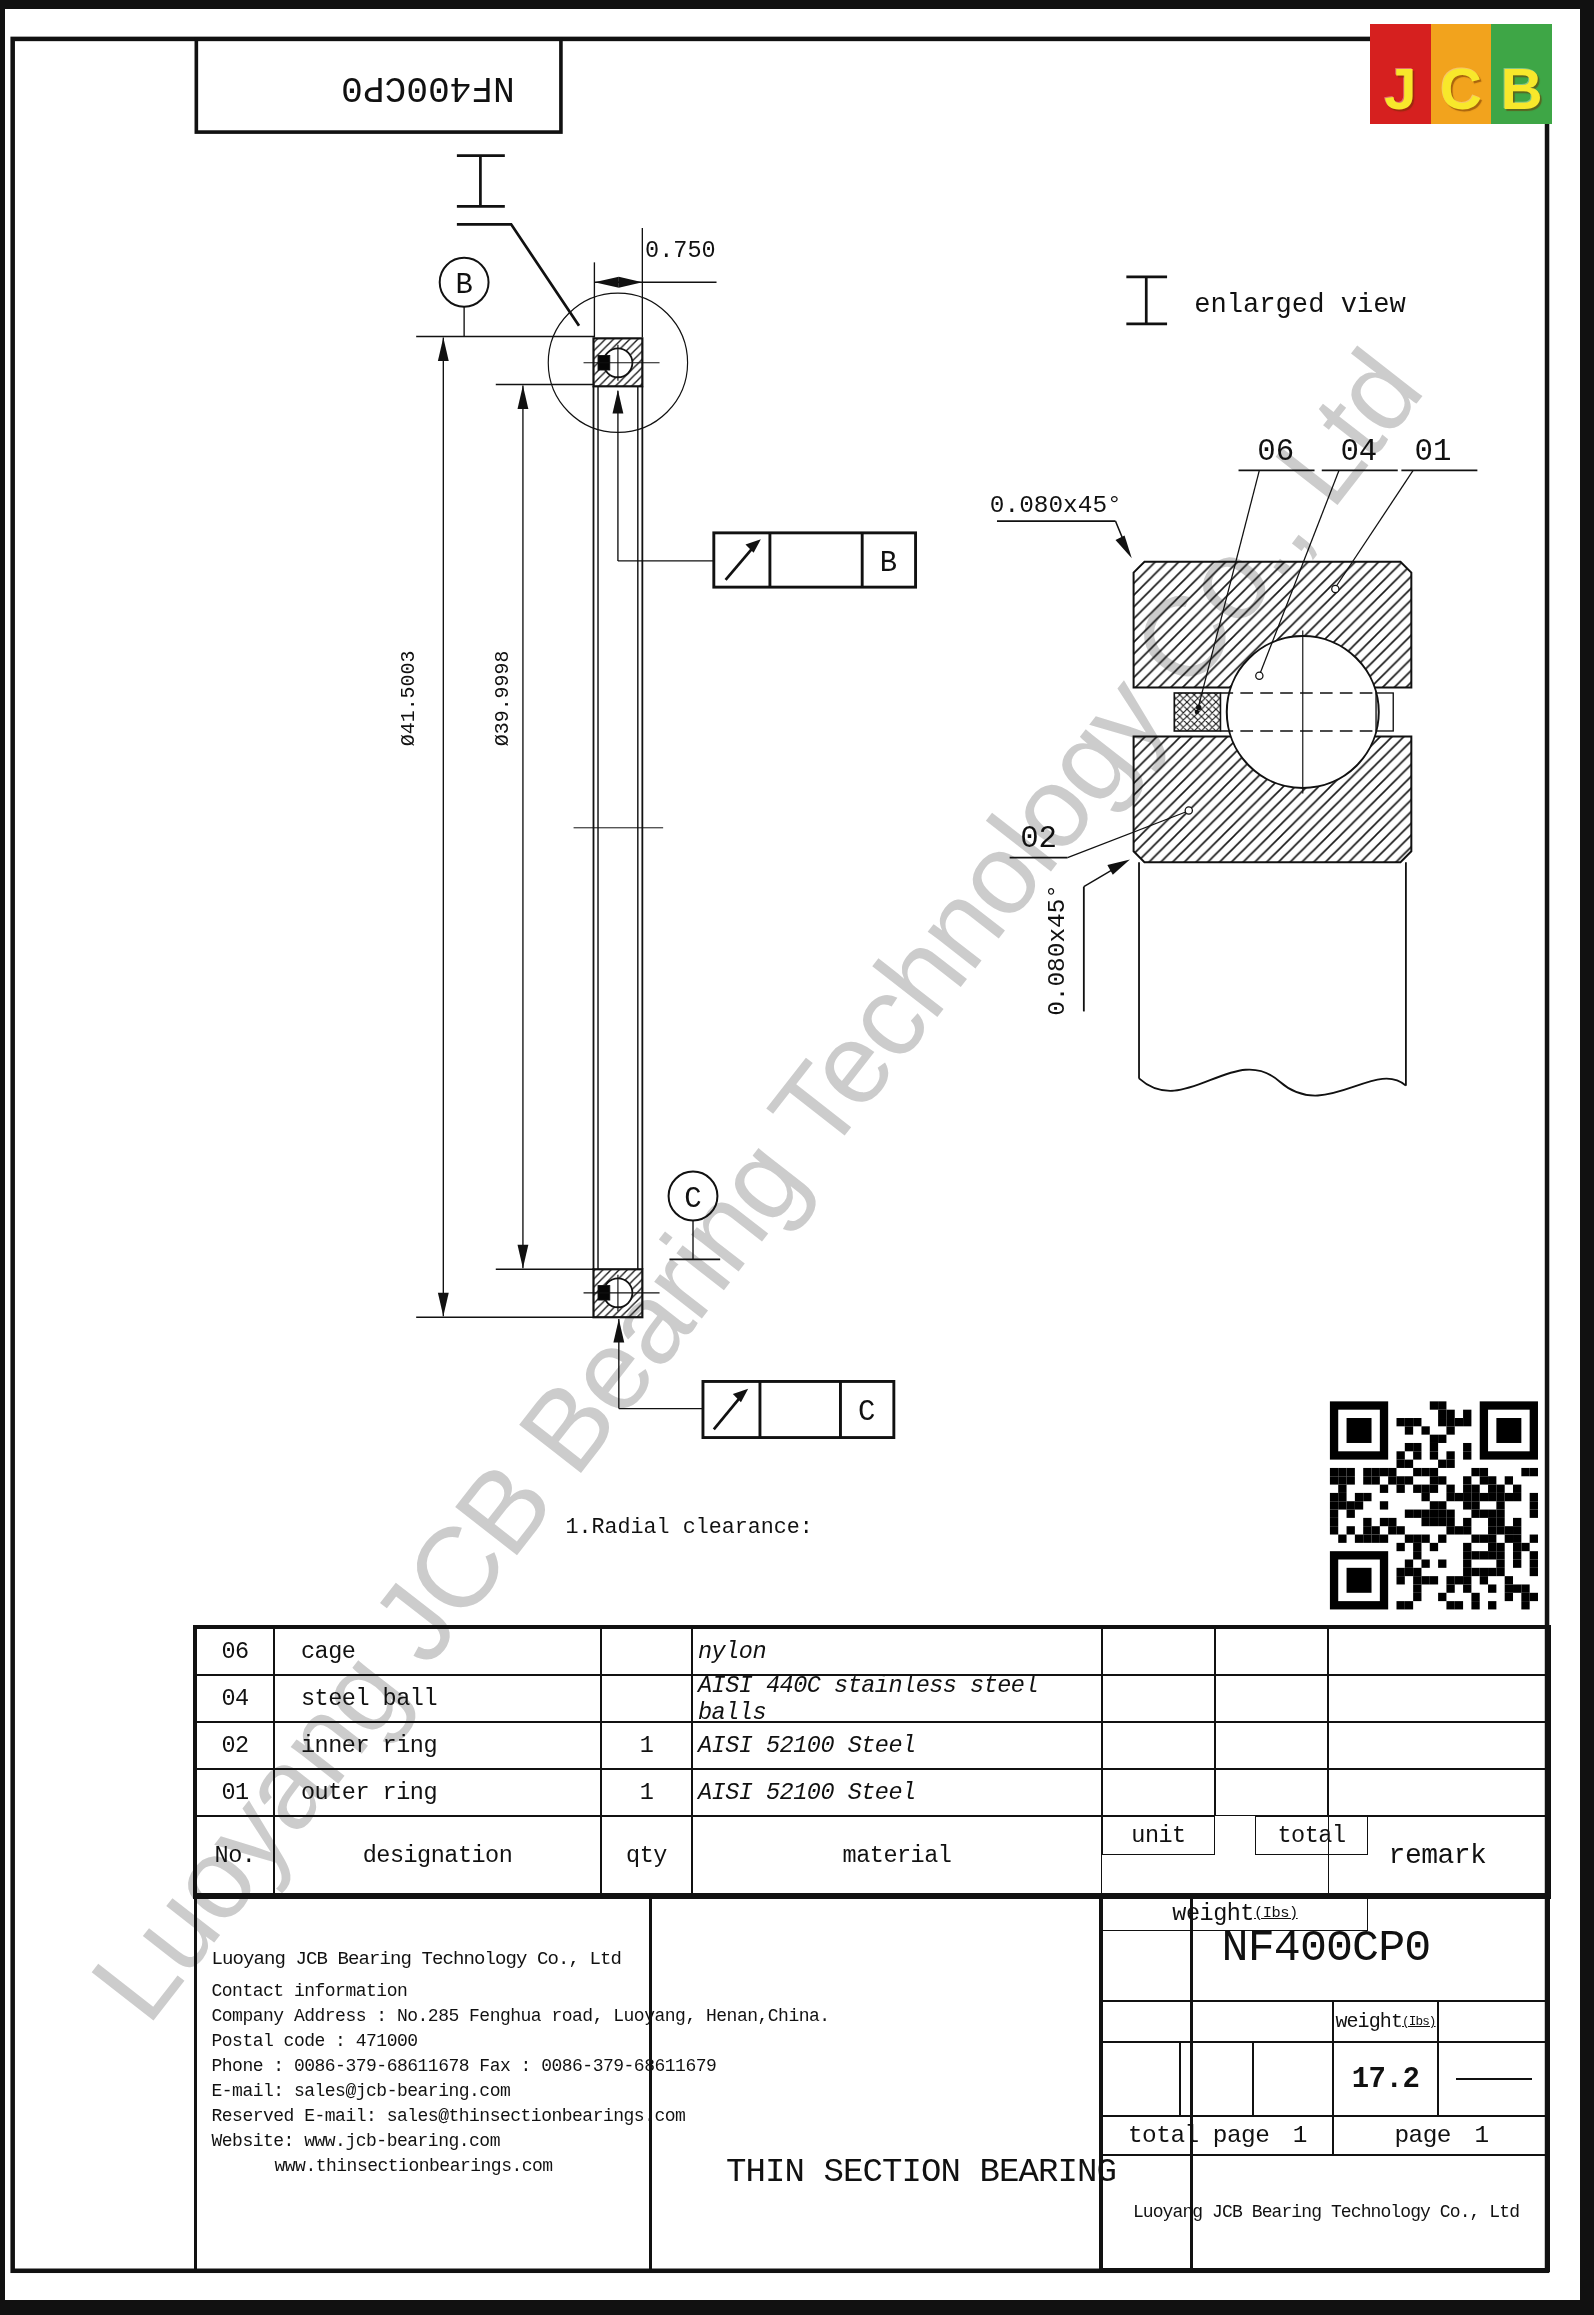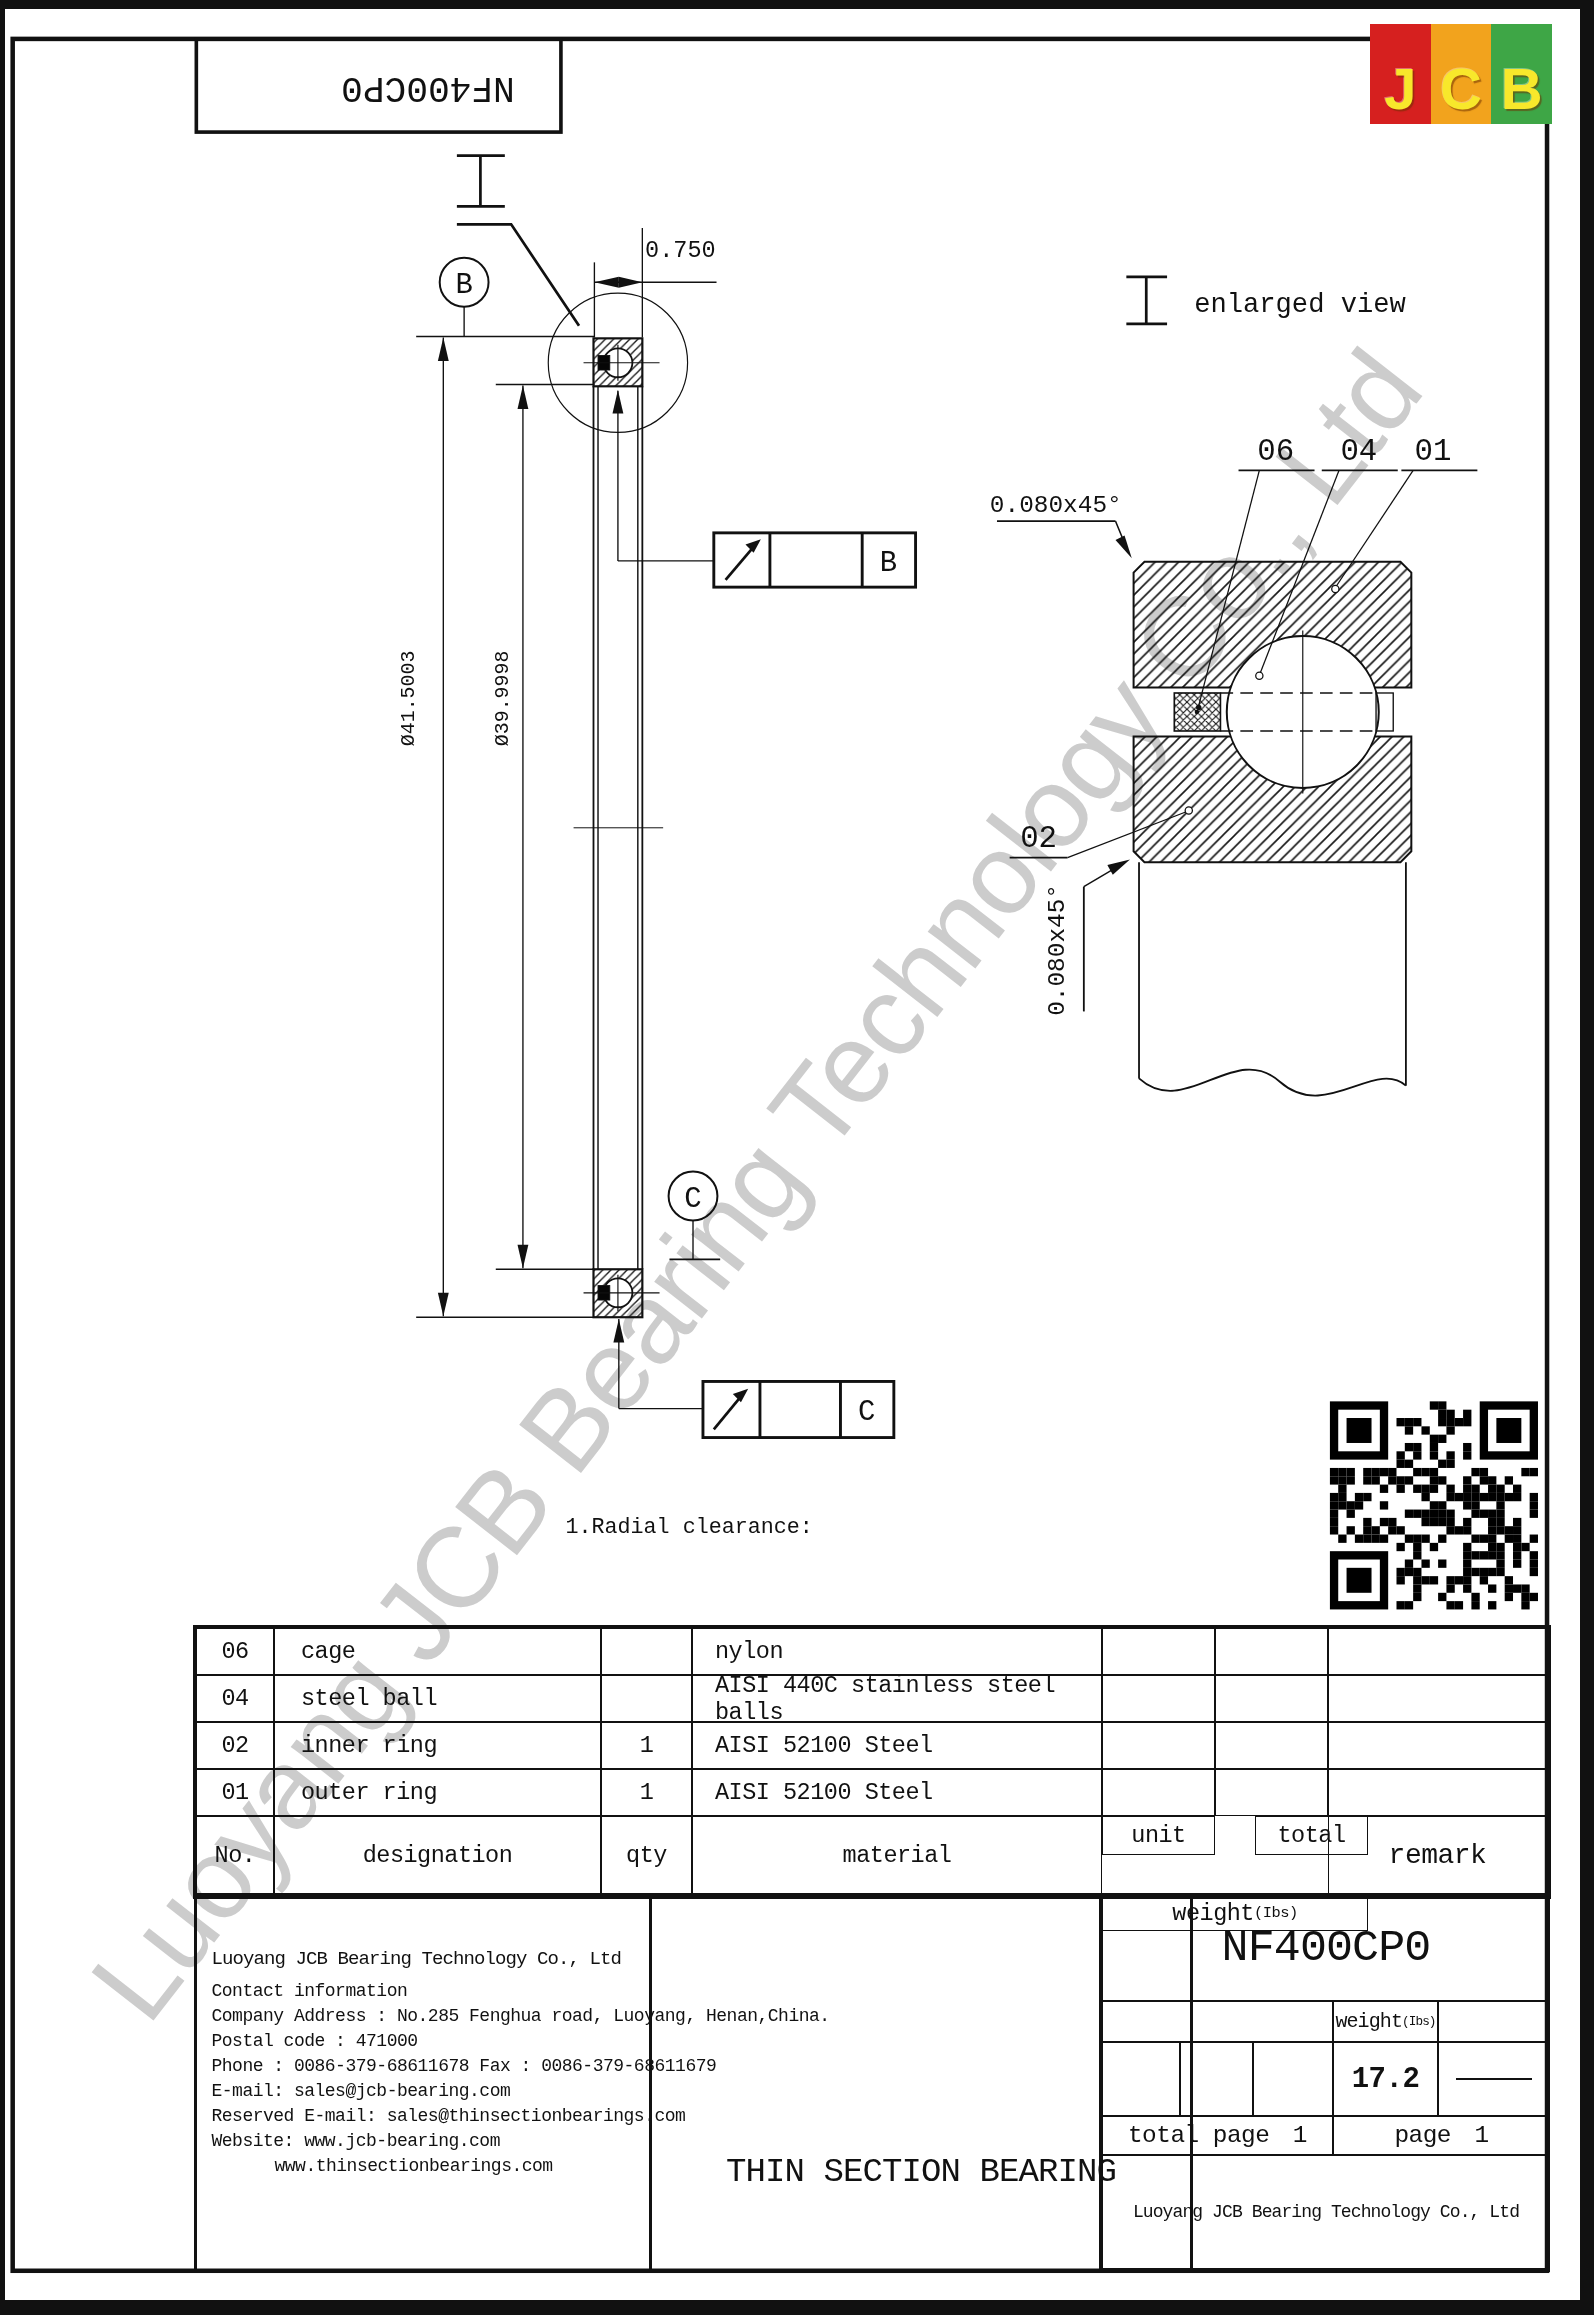--- a/index.html
+++ b/index.html
@@ -24,22 +24,22 @@
   
   .abs{position:absolute;box-sizing:border-box;z-index:5;}
   .grid{display:grid;}
   .c{border:1.8px solid #111;display:flex;align-items:center;justify-content:center;
      font-size:23.5px;letter-spacing:-0.5px;box-sizing:border-box;overflow:hidden;}
   .c.left{justify-content:flex-start;}
   .parts{left:193px;top:1625px;width:1358px;height:274px;border:3.6px solid #111;
      grid-template-columns:78px 327px 91px 410px 113px 113px 219px;
      grid-template-rows:47px 47px 47px 47px 79px;}
   .pad16{padding-left:26px;}
-  .pad12{padding-left:22px;}
-  .c .small{font-size:15.4px;}
+  .pad12{padding-left:5px;font-style:italic;}
+  .c .small{font-size:15.4px;text-decoration:underline;}
   .hdr{font-size:23.5px;}
   .remark-h{font-size:28px;}
   .wt-sub{display:grid;grid-template-columns:113px 113px;grid-template-rows:39px 36px;border:0;padding:0;gap:40px;}
   .wt-sub .c{border-width:1.8px;}
   .wt-merge{grid-column:1 / span 2;}
   
   .company{left:194px;top:1893px;width:458px;height:379px;border:3.6px solid #111;
      display:flex;flex-direction:column;align-items:flex-start;padding:52px 0 0 14.5px;}
   .company .name{font-size:19px;letter-spacing:-0.9px;margin-bottom:9px;}
   .company .line{font-size:18px;letter-spacing:-0.5px;line-height:25px;white-space:nowrap;}

